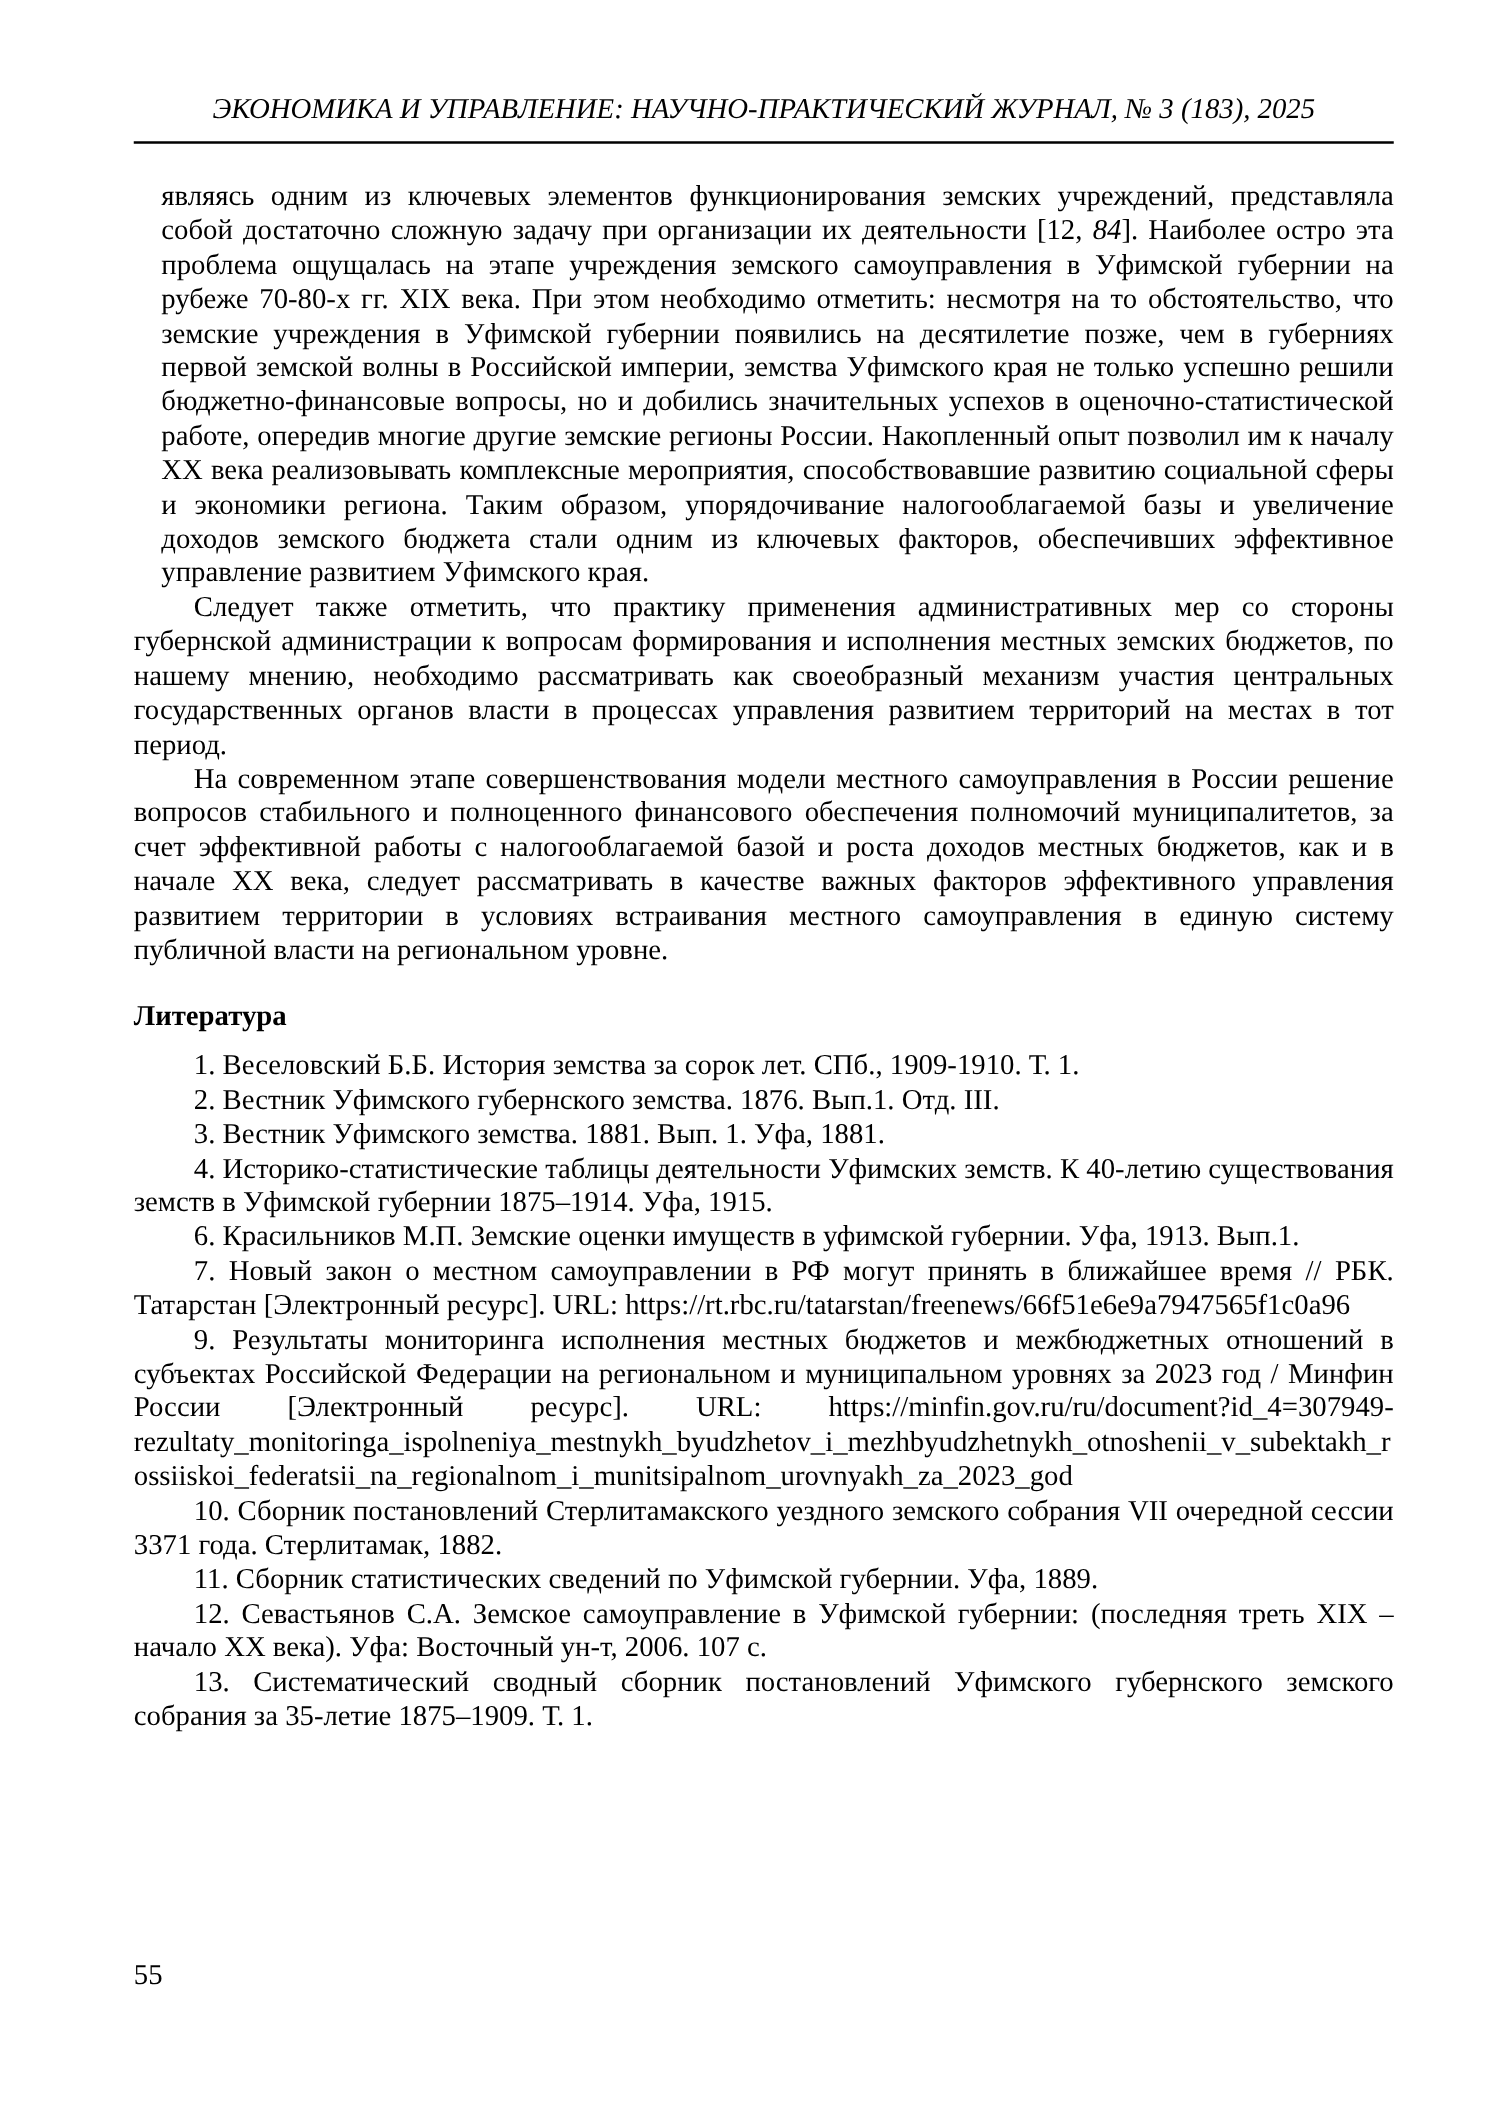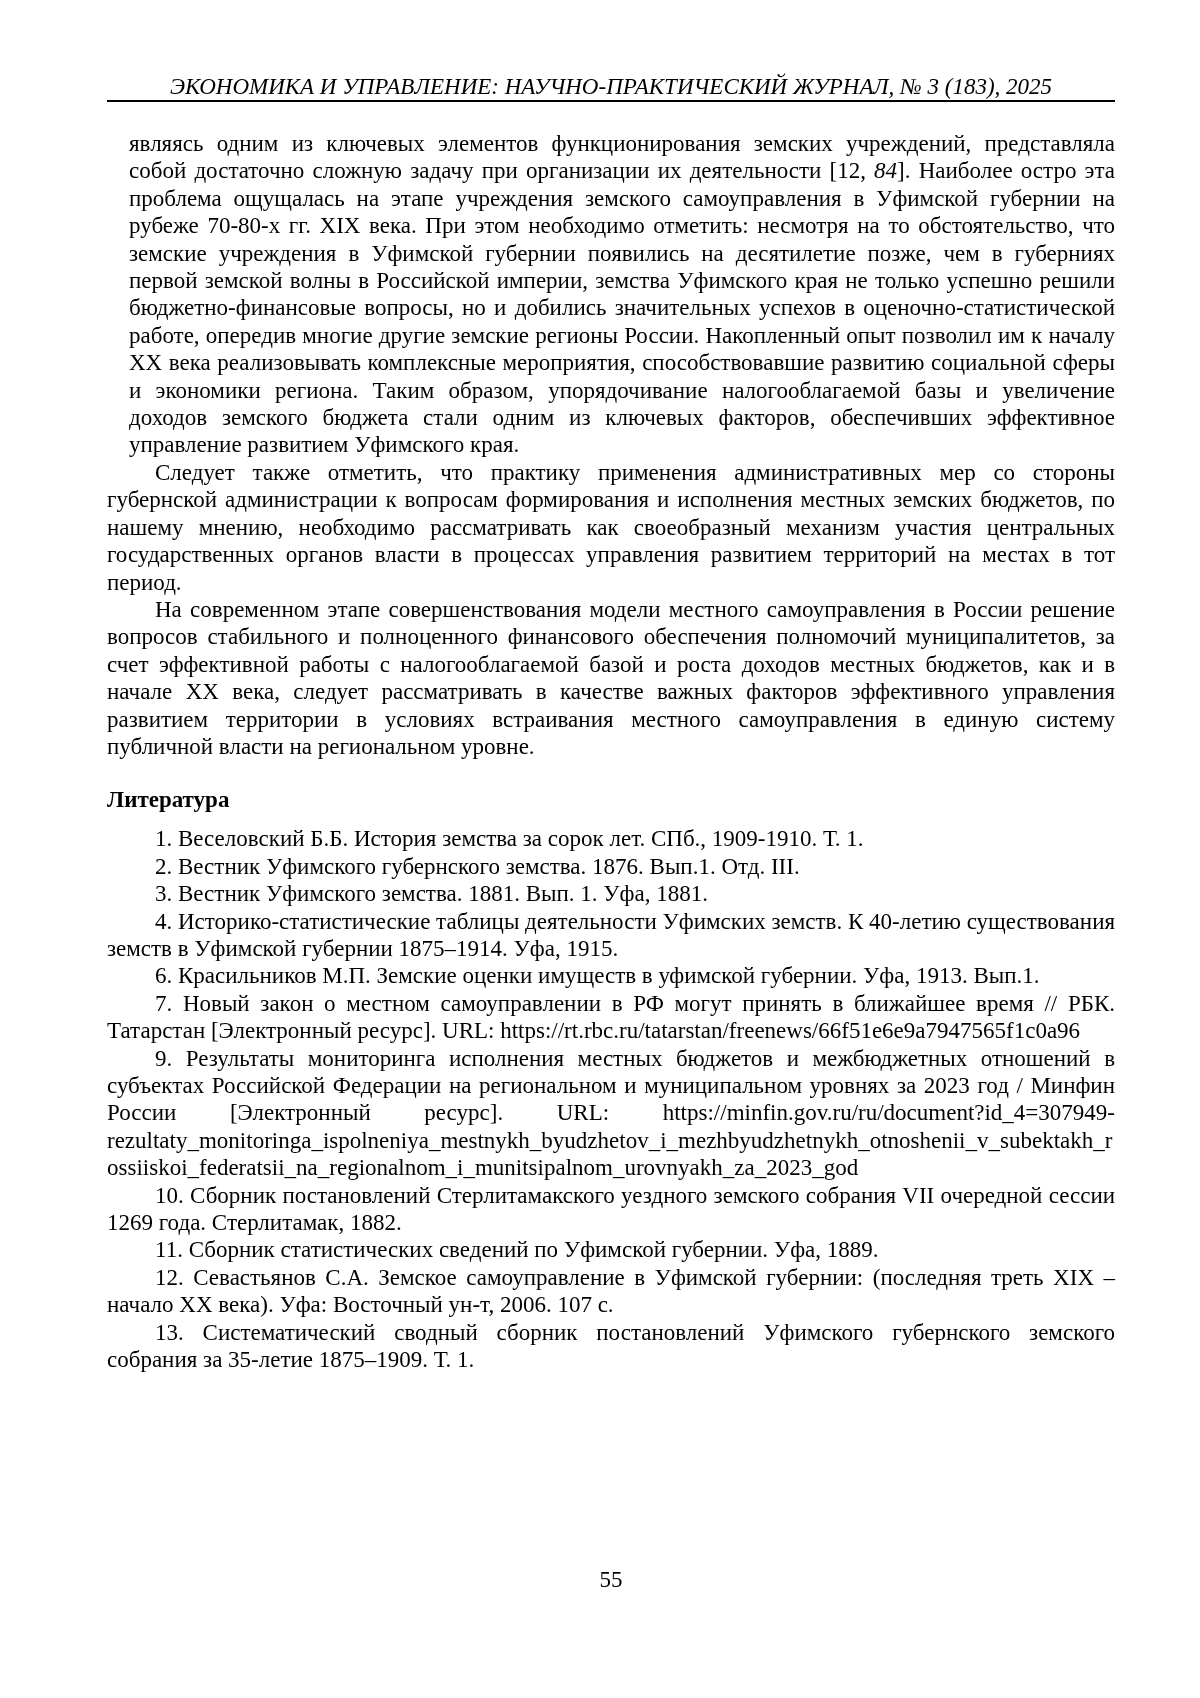--- a/index.html
+++ b/index.html
@@ -18,20 +18,21 @@
     overflow: hidden;
   }
   .content {
     position: absolute;
     left: 107px;
     top: 0;
     width: 1008px;
   }
   .journal-header {
     margin-top: 74px;
+    padding-bottom: 13px;
     border-bottom: 2px solid #000000;
     text-align: center;
     font-style: italic;
     font-size: 23px;
     line-height: 26px;
     white-space: nowrap;
   }
   .body-text {
     margin-top: 28px;
     font-size: 23px;
@@ -65,21 +66,21 @@
   .references li {
     margin: 0;
     text-indent: 48px;
     overflow-wrap: anywhere;
   }
   .page-number {
     position: absolute;
     left: 107px;
     top: 1566px;
     width: 1008px;
-    text-align: center;
+    text-align: left;
     font-size: 23px;
     line-height: 27px;
   }
 </style>
 </head>
 <body>
 
 <div class="page">
   <div class="content">
 
@@ -96,21 +97,21 @@
     <div class="lit-heading">Литература</div>
 
     <ol class="references">
       <li>1. Веселовский Б.Б. История земства за сорок лет. СПб., 1909-1910. Т. 1.</li>
       <li>2. Вестник Уфимского губернского земства. 1876. Вып.1. Отд. III.</li>
       <li>3. Вестник Уфимского земства. 1881. Вып. 1. Уфа, 1881.</li>
       <li>4. Историко-статистические таблицы деятельности Уфимских земств. К 40-летию существования земств в Уфимской губернии 1875–1914. Уфа, 1915.</li>
       <li>6. Красильников М.П. Земские оценки имуществ в уфимской губернии. Уфа, 1913. Вып.1.</li>
       <li>7. Новый закон о местном самоуправлении в РФ могут принять в ближайшее время // РБК. Татарстан [Электронный ресурс]. URL: https://rt.rbc.ru/tatarstan/freenews/66f51e6e9a7947565f1c0a96</li>
       <li>9. Результаты мониторинга исполнения местных бюджетов и межбюджетных отношений в субъектах Российской Федерации на региональном и муниципальном уровнях за 2023 год / Минфин России [Электронный ресурс]. URL: https://minfin.gov.ru/ru/document?id_4=307949-rezultaty_monitoringa_ispolneniya_mestnykh_byudzhetov_i_mezhbyudzhetnykh_otnoshenii_v_subektakh_rossiiskoi_federatsii_na_regionalnom_i_munitsipalnom_urovnyakh_za_2023_god</li>
-      <li>10. Сборник постановлений Стерлитамакского уездного земского собрания VII очередной сессии 1269 года. Стерлитамак, 1882.</li>
+      <li>10. Сборник постановлений Стерлитамакского уездного земского собрания VII очередной сессии 3371 года. Стерлитамак, 1882.</li>
       <li>11. Сборник статистических сведений по Уфимской губернии. Уфа, 1889.</li>
       <li>12. Севастьянов С.А. Земское самоуправление в Уфимской губернии: (последняя треть XIX – начало XX века). Уфа: Восточный ун-т, 2006. 107 с.</li>
       <li>13. Систематический сводный сборник постановлений Уфимского губернского земского собрания за 35-летие 1875–1909. Т. 1.</li>
     </ol>
 
   </div>
 
   <div class="page-number">55</div>
 </div>
 

